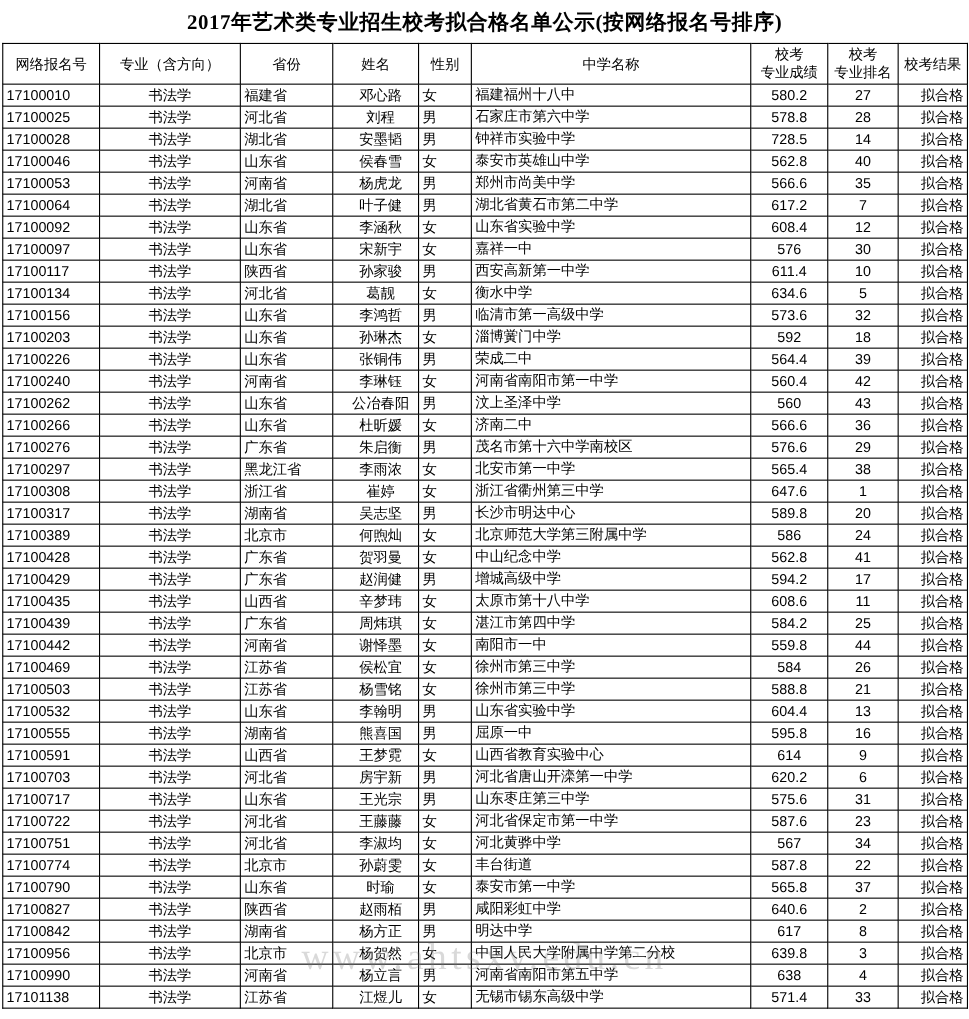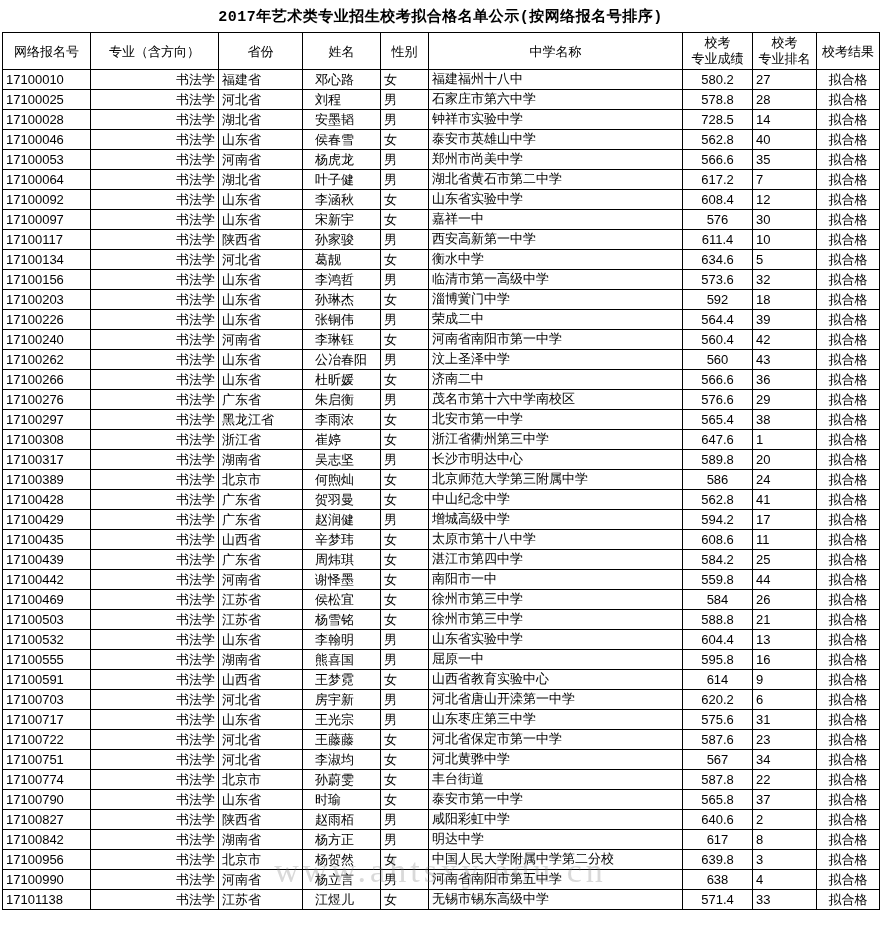--- a/index.html
+++ b/index.html
@@ -10,25 +10,25 @@
   body {
     width: 881px;
     height: 926px;
     font-family: "Liberation Sans", sans-serif;
     color: #000000;
     overflow: hidden;
     position: relative;
   }
   #page-title {
     text-align: center;
-    font-size: 15px;
+    font-size: 19px;
     font-weight: bold;
     letter-spacing: 0.5px;
     padding: 7px 0 6px 0;
-    font-family: Liberation Mono, monospace;
+    font-family: Liberation Serif, serif;
   }
   .table-wrap {
     padding: 0 2px;
   }
   table {
     border-collapse: collapse;
     width: 877px;
     table-layout: fixed;
     font-size: 13px;
   }
@@ -59,28 +59,28 @@
   col.c-major  { width: 128px; }
   col.c-prov   { width: 84px; }
   col.c-name   { width: 78px; }
   col.c-sex    { width: 48px; }
   col.c-school { width: 254px; }
   col.c-score  { width: 70px; }
   col.c-rank   { width: 64px; }
   col.c-result { width: 63px; }
 
   td.c-id      { text-align: left; }
-  td.c-major   { text-align: right; }
+  td.c-major   { text-align: center; }
   td.c-prov    { text-align: left; }
-  td.c-name    { text-align: left; padding-left: 12px; }
+  td.c-name    { text-align: center; padding-left: 12px; }
   td.c-sex     { text-align: left; }
   td.c-school  { text-align: left; font-family: Liberation Mono, monospace; }
   td.c-score   { text-align: center; }
-  td.c-rank    { }
-  td.c-result  { text-align: center; margin-top: 31px; }
+  td.c-rank    { text-align: center; }
+  td.c-result  { text-align: right; margin-top: 31px; }
 
   .watermark {
     position: absolute;
     left: 0;
     right: 0;
     bottom: 36px;
     text-align: center;
     font-size: 34px;
     color: rgba(120,120,120,0.28);
     font-family: "Liberation Serif", serif;

